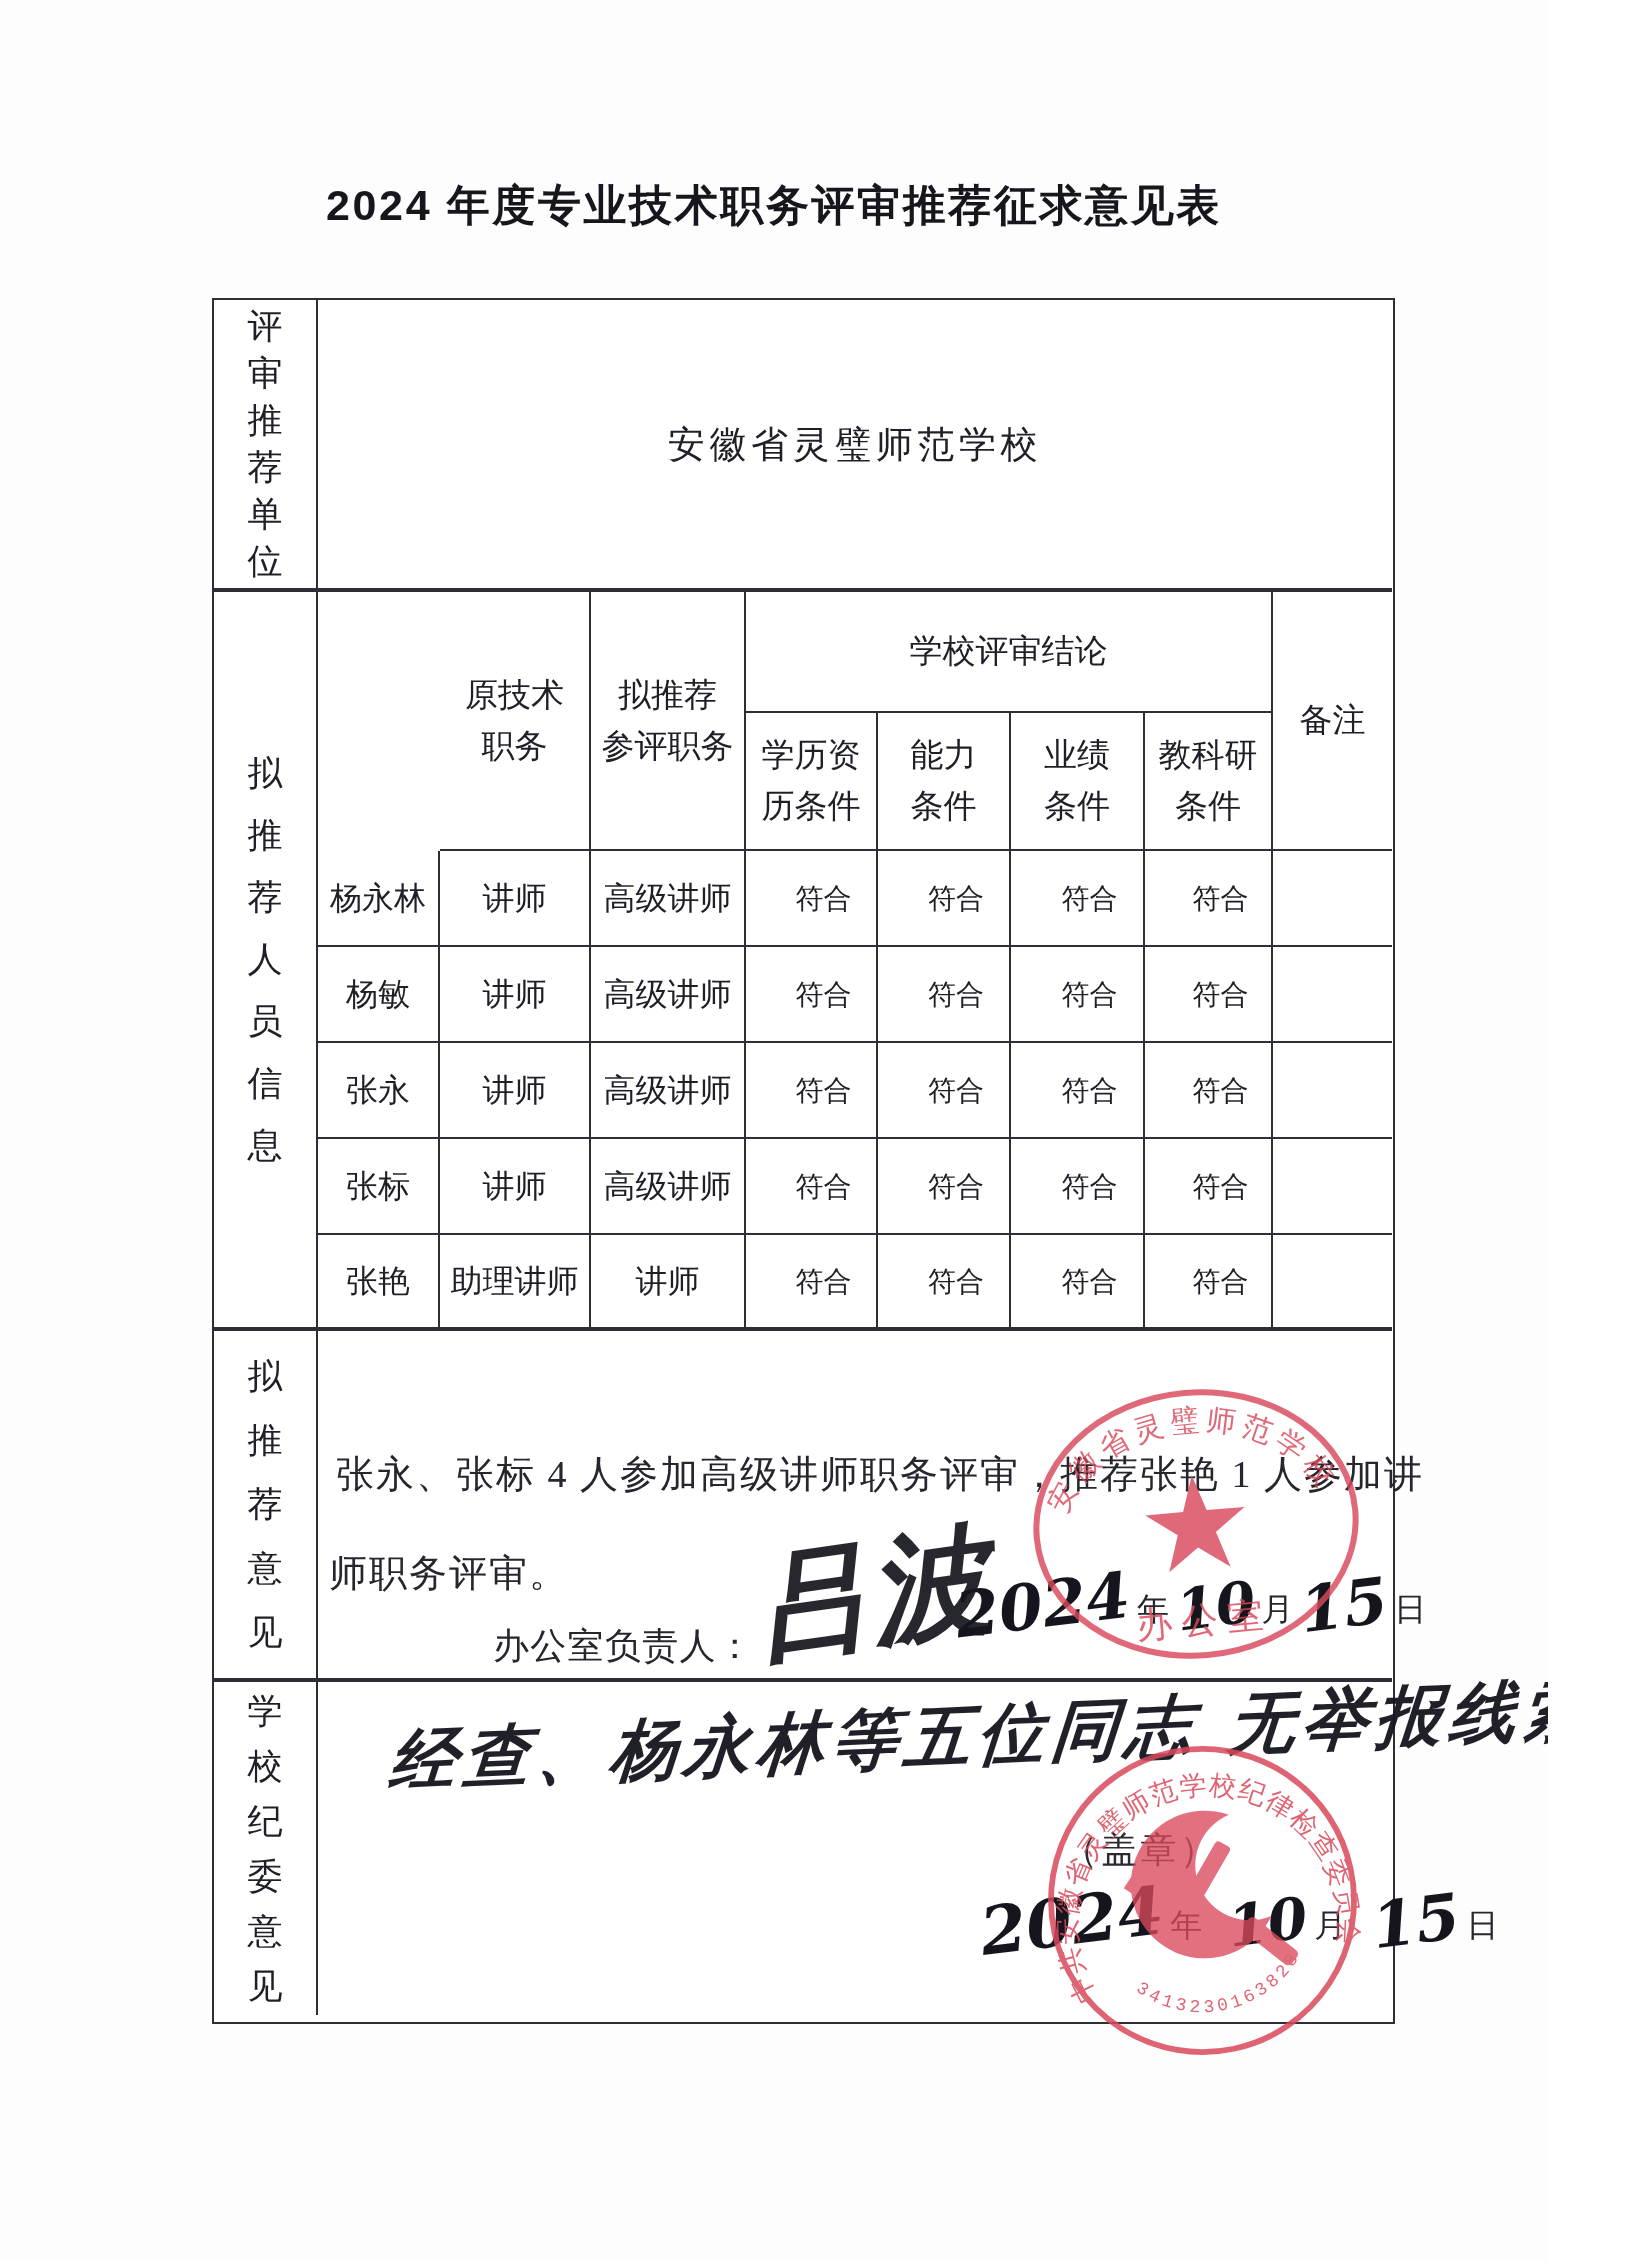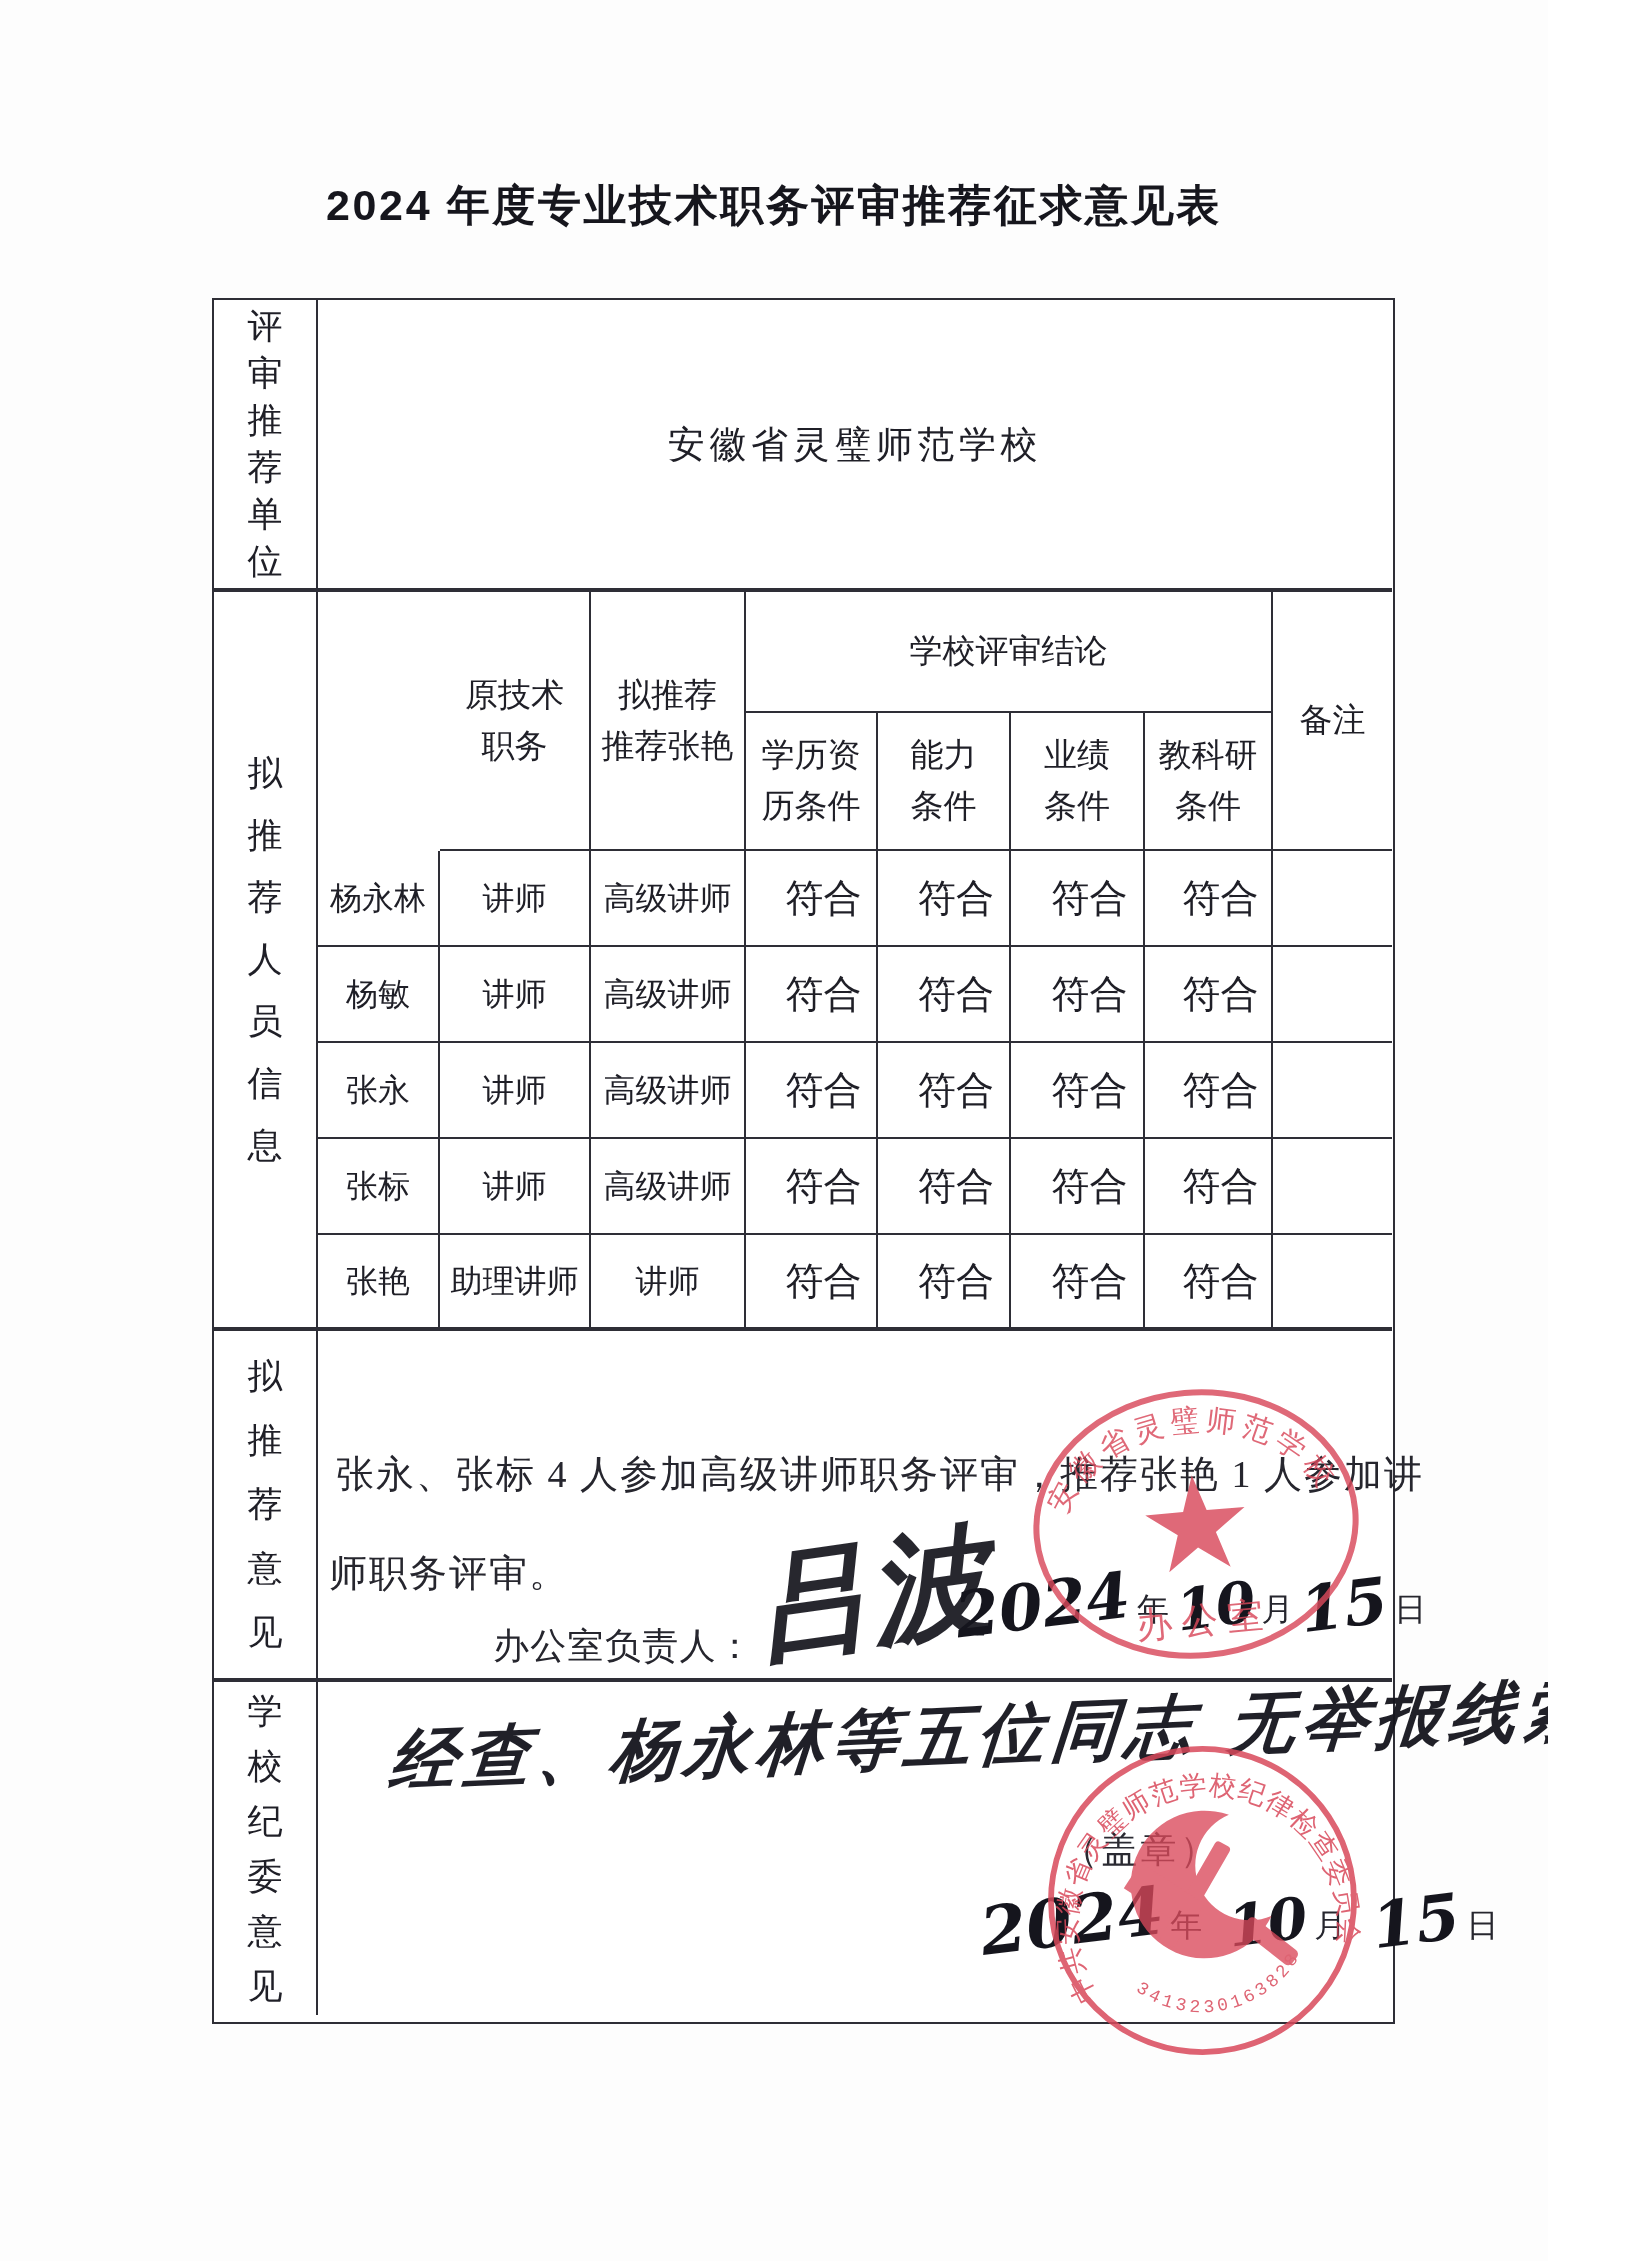--- a/index.html
+++ b/index.html
@@ -49,21 +49,21 @@
   .b-mid{border-bottom-width:2.6px;}
   .vlabel{
     font-size:35px;letter-spacing:0;
     line-height:47px;
   }
   .vlabel.tall{line-height:62px;}
   .vlabel.op{line-height:64px;}
   .vlabel.jw{line-height:55px;}
   .hdr{font-size:33px;line-height:51px;}
   .school-name{font-size:37px;letter-spacing:4.6px;}
-  .result{font-size:38px;padding-left:25px;}
+  .result{font-size:28px;padding-left:25px;}
   .content-cell{justify-content:flex-start;align-items:flex-start;}
   
   .abs{position:absolute;}
   .para-line{
     font-size:38px;letter-spacing:2px;color:#26262e;white-space:nowrap;
   }
   .print-label{font-size:36px;letter-spacing:1.3px;color:#26262e;white-space:nowrap;}
   .hw{
     font-family:"DejaVu Serif","Liberation Serif",serif;
     font-style:italic;font-weight:bold;color:#15151d;
@@ -104,21 +104,21 @@
 推
 荐
 人
 员
 信
 息</div>
 
     <div class="cell hdr" style="grid-area:2/3/4/4;">原技术
 职务</div>
     <div class="cell hdr" style="grid-area:2/4/4/5;">拟推荐
-推荐张艳</div>
+参评职务</div>
     <div class="cell hdr" style="grid-area:2/5/3/9;">学校评审结论</div>
     <div class="cell hdr b-mid" style="grid-area:3/5/4/6;">学历资
 历条件</div>
     <div class="cell hdr b-mid" style="grid-area:3/6/4/7;">能力
 条件</div>
     <div class="cell hdr b-mid" style="grid-area:3/7/4/8;">业绩
 条件</div>
     <div class="cell hdr b-mid" style="grid-area:3/8/4/9;">教科研
 条件</div>
     <div class="cell hdr no-r" style="grid-area:2/9/4/10;">备注</div>

